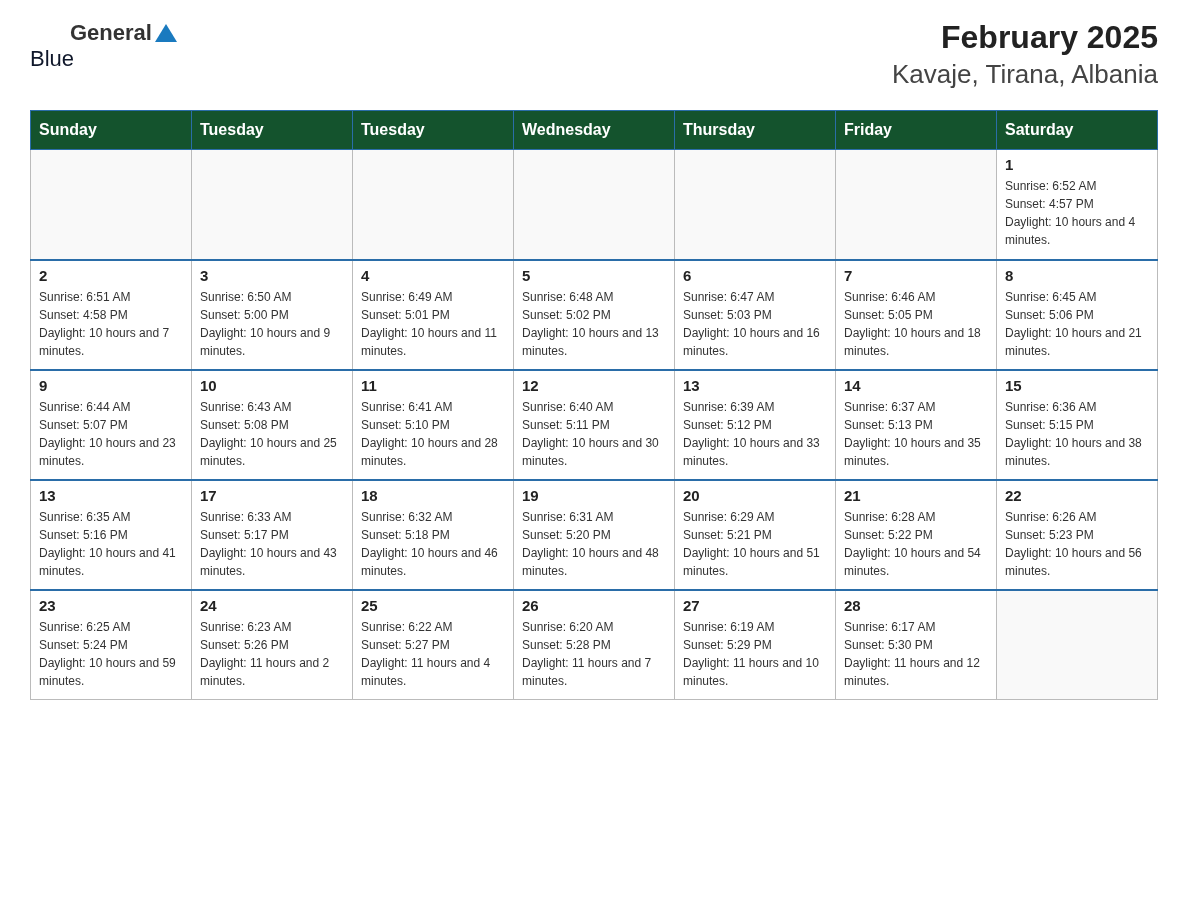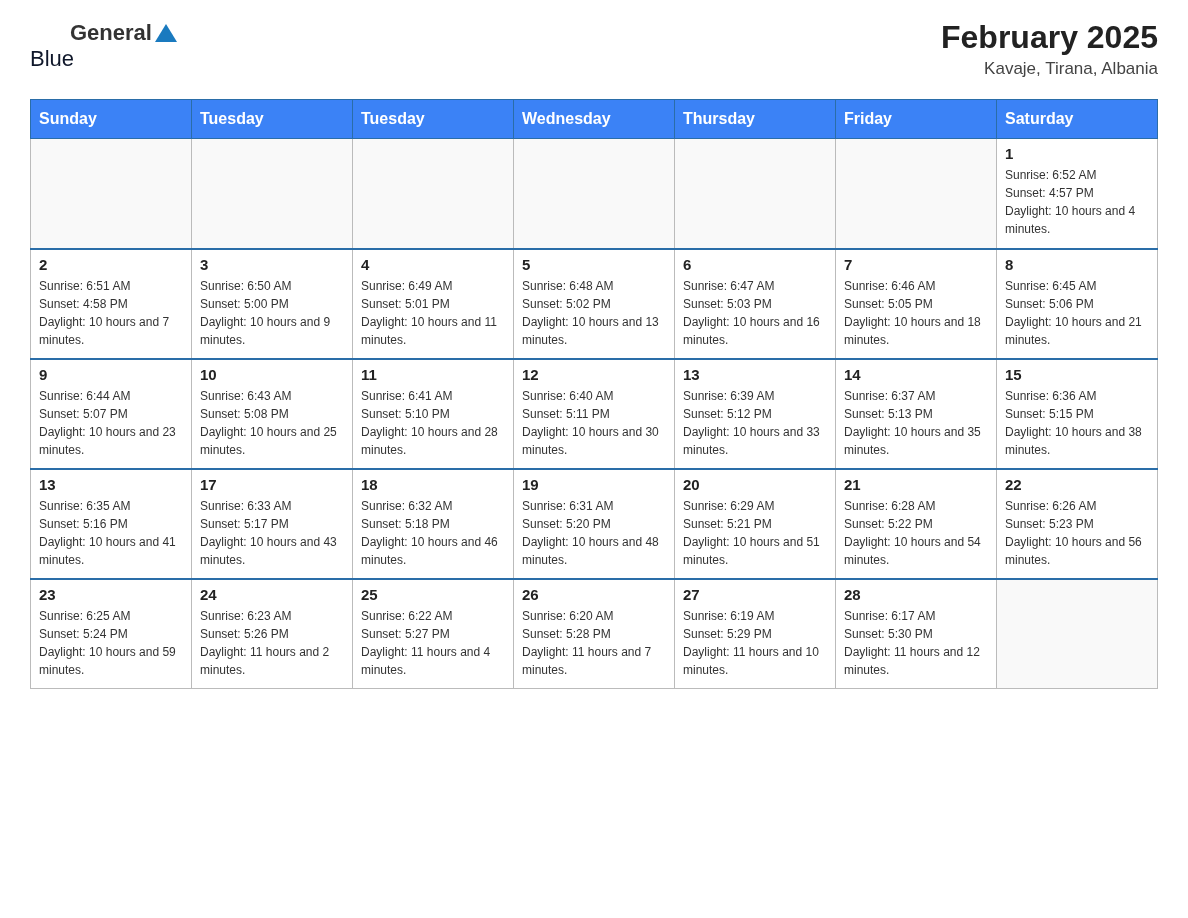--- a/index.html
+++ b/index.html
@@ -44,32 +44,32 @@
     .title-block {
       text-align: right;
     }
     .title-block h1 {
       font-size: 32px;
       font-weight: bold;
       color: #222;
       line-height: 1.1;
     }
     .title-block h2 {
-      font-size: 17px;
+      font-size: 26px;
       font-weight: normal;
       color: #444;
       margin-top: 4px;
     }
     .calendar {
       width: 100%;
       border-collapse: collapse;
       border: 1px solid #999;
     }
     .calendar th {
-      background-color: #3b82f6;
+      background-color: #14532d;
       color: #fff;
       font-size: 16px;
       font-weight: bold;
       padding: 10px 8px;
       text-align: left;
       border: 1px solid #2a6da8;
     }
     .calendar td {
       vertical-align: top;
       padding: 6px 8px;

